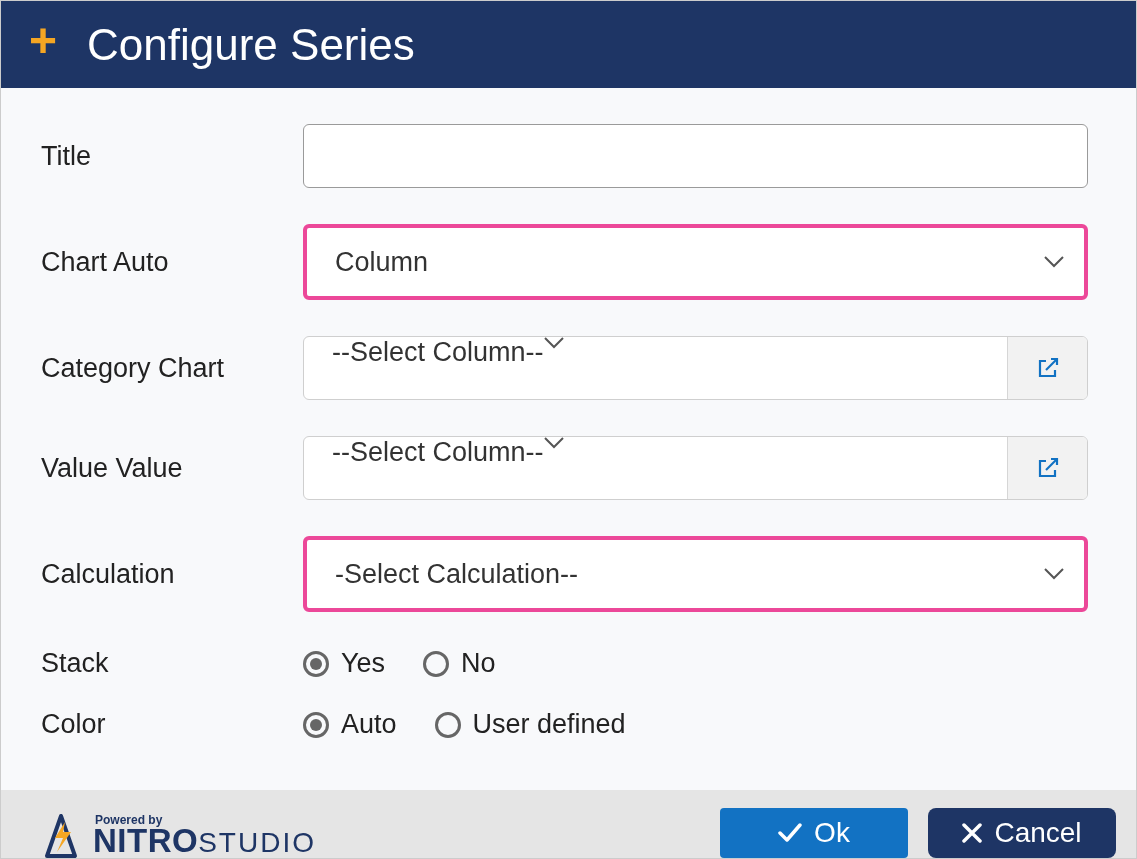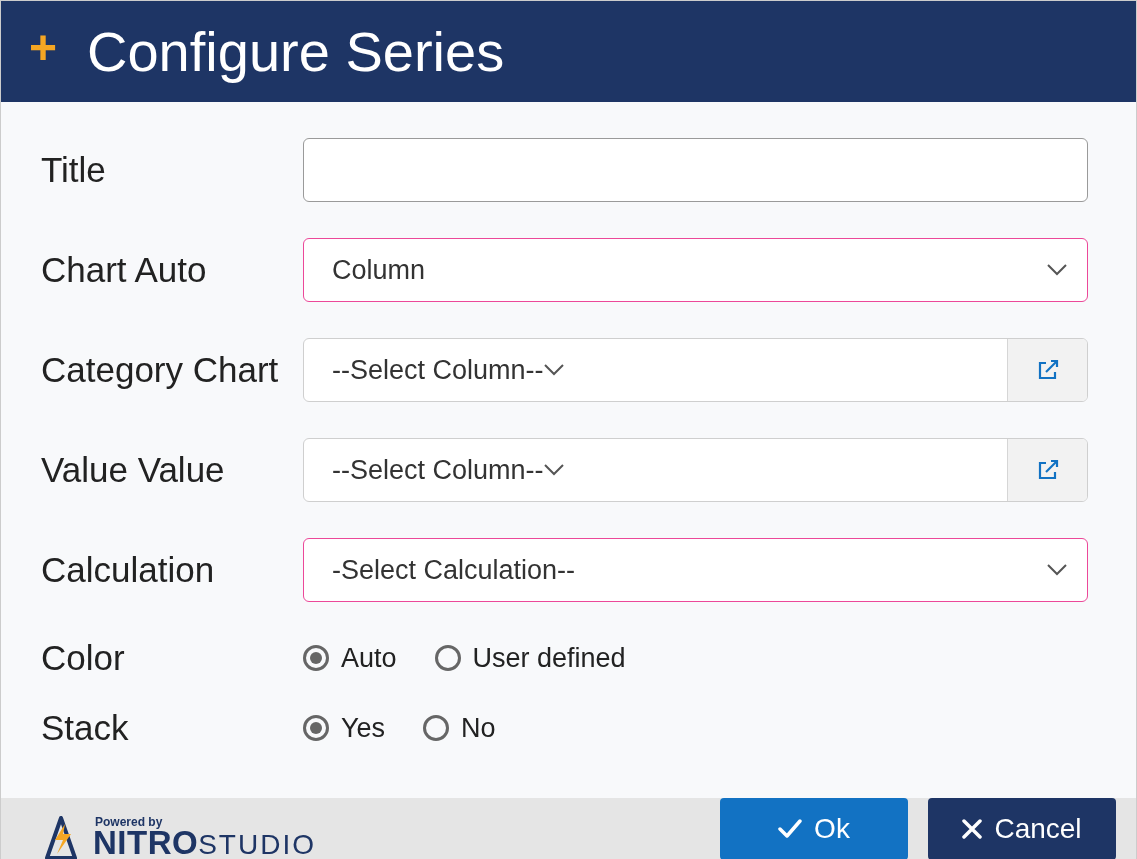--- a/index.html
+++ b/index.html
@@ -29,58 +29,58 @@
   .header .plus {
     color: #f5a623;
     font-size: 48px;
     font-weight: 700;
     margin-right: 30px;
     line-height: 1;
     position: relative;
     top: -4px;
   }
   .header .title {
-    font-size: 56px;
+    font-size: 44px;
     font-weight: 400;
   }
   .body {
     flex: 1;
     padding: 36px 48px 20px 40px;
     background: #f8f9fb;
   }
   .row {
     display: flex;
     align-items: center;
     margin-bottom: 36px;
   }
   .row.radio-row { margin-bottom: 30px; }
   .label {
     width: 262px;
-    font-size: 35px;
+    font-size: 27px;
     color: #222;
     flex-shrink: 0;
   }
   .control {
     flex: 1;
     display: flex;
     align-items: center;
   }
   .text-input {
     width: 100%;
     height: 64px;
     border: 1px solid #9a9a9a;
     border-radius: 6px;
     background: #fff;
     font-size: 24px;
     padding: 0 18px;
   }
   .select {
     width: 100%;
-    height: 64px;
-    border: 1px solid #ec4899;
+    height: 76px;
+    border: 4px solid #ec4899;
     border-radius: 6px;
     background: #fff;
     font-size: 27px;
     color: #333;
     padding: 0 50px 0 28px;
     appearance: none;
     position: relative;
     display: flex;
     align-items: center;
     cursor: pointer;
@@ -98,21 +98,20 @@
     border: 1px solid #cfcfcf;
     border-radius: 6px;
     overflow: hidden;
     background: #fff;
     height: 64px;
   }
   .select-inner {
     flex: 1;
     position: relative;
     display: flex;
-    align-items: center;
     padding: 0 50px 0 28px;
     font-size: 27px;
     color: #333;
     cursor: pointer;
   }
   .select-addon {
     width: 80px;
     background: #f2f2f2;
     border-left: 1px solid #d6d6d6;
     display: flex;
@@ -180,34 +179,34 @@
     font-size: 28px;
     letter-spacing: 2px;
   }
   .brand-stack { display:flex; flex-direction:column; line-height:1; }
   .powered { font-size: 12px; color:#1e3565; font-weight:600; margin-bottom:-2px; margin-left:2px;}
   .footer-buttons {
     display: flex;
     gap: 20px;
   }
   .btn {
-    height: 62px;
+    height: 50px;
     min-width: 188px;
     border-radius: 4px;
     font-size: 28px;
     display: flex;
     align-items: center;
     justify-content: center;
     gap: 12px;
     cursor: pointer;
     border: none;
     color: #fff;
   }
   .btn-ok { background: #1272c3; }
-  .btn-cancel { background: #1e3565; }
+  .btn-cancel { background: #1e3565; border-radius: 8px; }
   svg { display: block; }
 </style>
 </head>
 <body>
 
 <div class="dialog">
 
   <div class="header">
     <span class="plus">+</span>
     <span class="title">Configure Series</span>
@@ -294,46 +293,46 @@
           <span class="chev">
             <svg width="20" height="12" viewBox="0 0 20 12">
                 <path d="M1 1 L10 10 L19 1" stroke="#555" stroke-width="2" fill="none"></path>
               </svg>
           </span>
         </div>
       </div>
     </div>
 
     <div class="row radio-row">
+      <div class="label">Stack</div>
+      <div class="control">
+        <div class="radio-group">
+          <div class="radio-opt">
+            <span class="radio-circle checked"></span>
+            <span>Yes</span>
+          </div>
+          <div class="radio-opt">
+            <span class="radio-circle"></span>
+            <span>No</span>
+          </div>
+        </div>
+      </div>
+    </div>
+
+    <div class="row radio-row">
       <div class="label">Color</div>
       <div class="control">
         <div class="radio-group">
           <div class="radio-opt">
             <span class="radio-circle checked"></span>
             <span>Auto</span>
           </div>
           <div class="radio-opt">
             <span class="radio-circle"></span>
             <span>User defined</span>
-          </div>
-        </div>
-      </div>
-    </div>
-
-    <div class="row radio-row">
-      <div class="label">Stack</div>
-      <div class="control">
-        <div class="radio-group">
-          <div class="radio-opt">
-            <span class="radio-circle checked"></span>
-            <span>Yes</span>
-          </div>
-          <div class="radio-opt">
-            <span class="radio-circle"></span>
-            <span>No</span>
           </div>
         </div>
       </div>
     </div>
 
   </div>
 
   <div class="footer">
     <div class="brand">
       <span>

